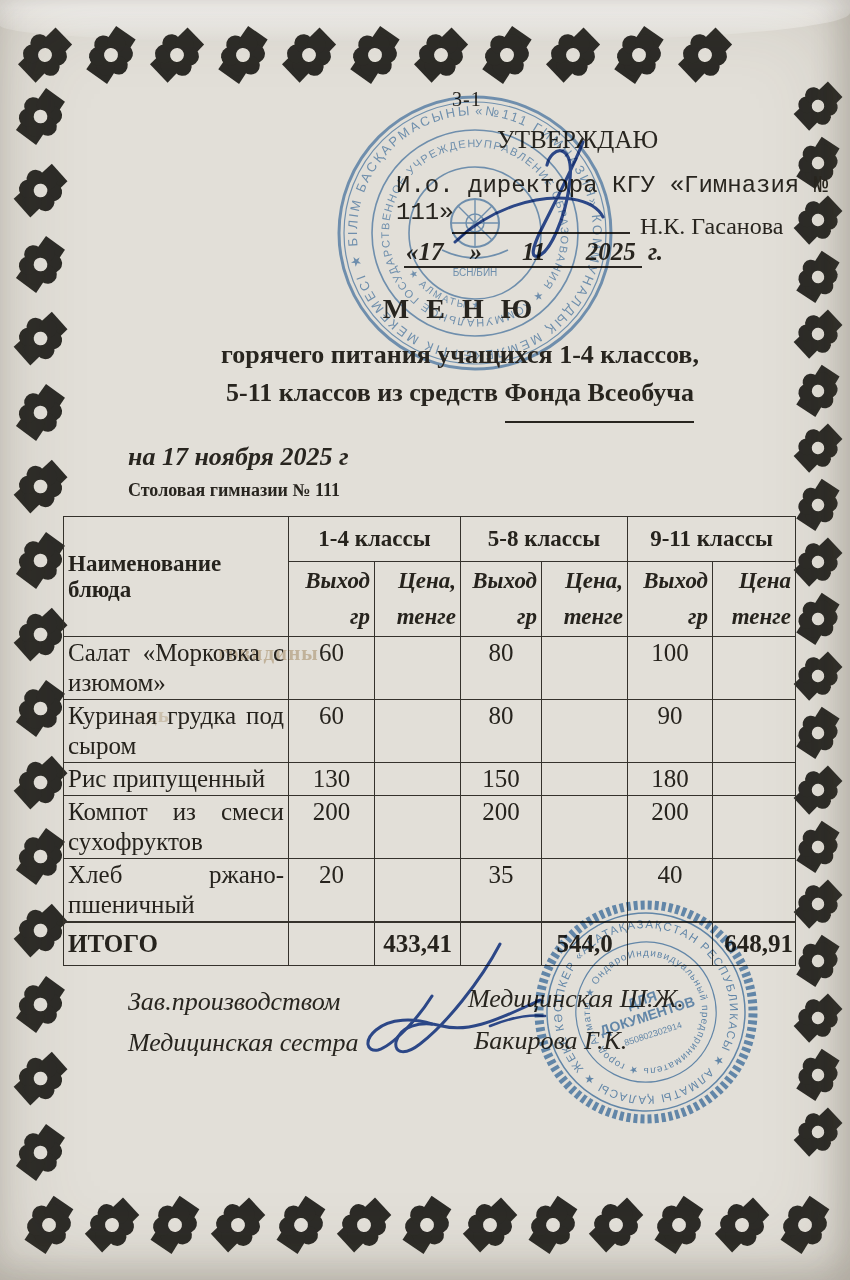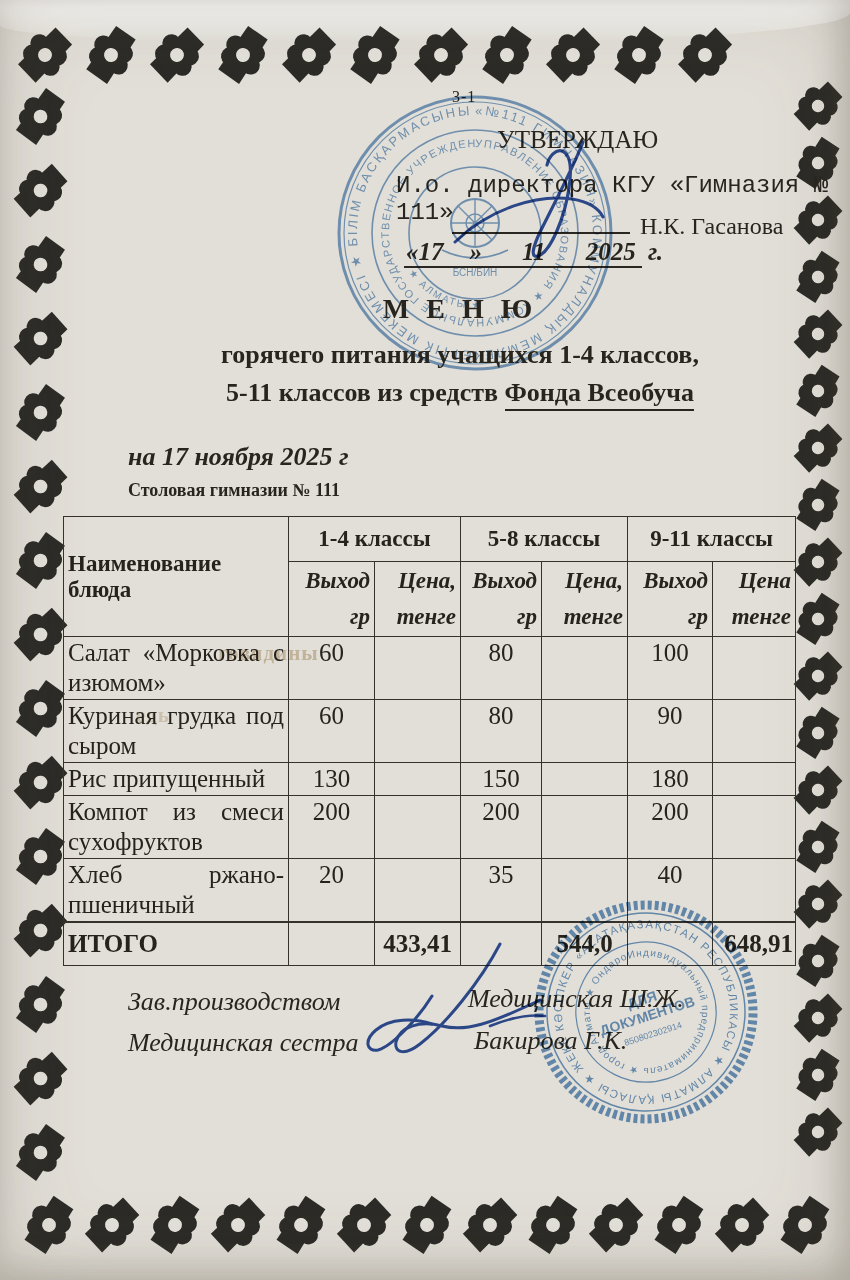--- a/index.html
+++ b/index.html
@@ -13,34 +13,34 @@
   .paper::after{content:"";position:absolute;inset:0;pointer-events:none;
     box-shadow:inset 0 0 90px rgba(90,80,60,.18), inset -14px 0 28px rgba(80,70,55,.14), inset 0 -18px 30px rgba(80,70,55,.12);}
   .top-edge{position:absolute;top:0;left:0;width:100%;height:42px;
     background:linear-gradient(#fcfbf9 18%,rgba(252,251,249,0));
     border-radius:0 0 45% 35%/0 0 70% 40%;}
 
   .orn{position:absolute;}
   .orn svg{display:block;width:100%;height:100%;fill:#21201c;opacity:.94;}
 
   .abs{position:absolute;}
-  .code{font-size:16px;letter-spacing:1px;}
+  .code{font-size:20px;letter-spacing:1px;}
   .approve{font-size:25px;}
   .pos-line{font-size:24px;}
   .sig-area{font-size:24px;}
   .sig-line{display:inline-block;width:178px;border-bottom:2px solid #2a2722;height:24px;margin-right:10px;vertical-align:baseline;}
   .date-line{font-size:25px;font-style:italic;font-weight:bold;}
   .date-u{border-bottom:2px solid #2a2722;padding:0 6px 1px 2px;}
   .dsp{display:inline-block;width:26px;}
   .dsp2{display:inline-block;width:40px;}
 
   .center-block{left:90px;width:740px;text-align:center;}
   .menu-title{font-size:28px;font-weight:bold;letter-spacing:5px;}
   .menu-sub{font-size:26px;font-weight:bold;}
-  .u2{border-bottom:2.5px solid #28251f;padding-bottom:2px;}
+  .u2{border-bottom:2.5px solid #28251f;padding-bottom:14px;}
   .date-info{font-size:26px;font-weight:bold;font-style:italic;}
   .canteen{font-size:18px;font-weight:bold;}
 
   table.menu{position:absolute;left:63px;top:516px;width:732px;border-collapse:collapse;
     table-layout:fixed;font-size:25px;color:#26231d;}
   table.menu th,table.menu td{border:1.6px solid #35322c;vertical-align:top;padding:1px 4px;}
   table.menu thead th{font-weight:bold;vertical-align:middle;font-size:23px;}
   th.name-h{text-align:left;padding-left:8px;font-size:23px;}
   th.grp{height:42px;}
   th.sub{height:70px;white-space:pre-line;text-align:right;padding-left:10px;line-height:36px;font-style:italic;}

